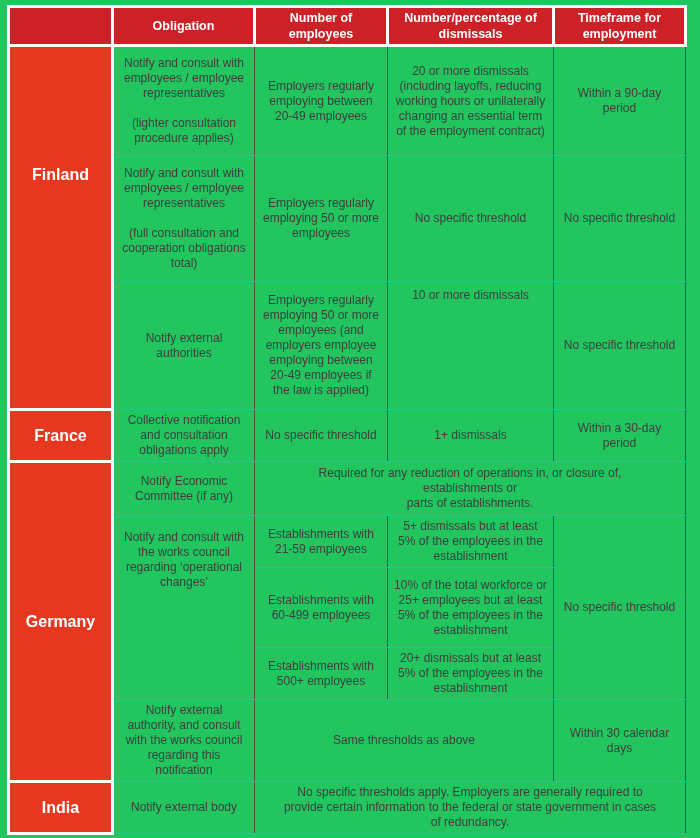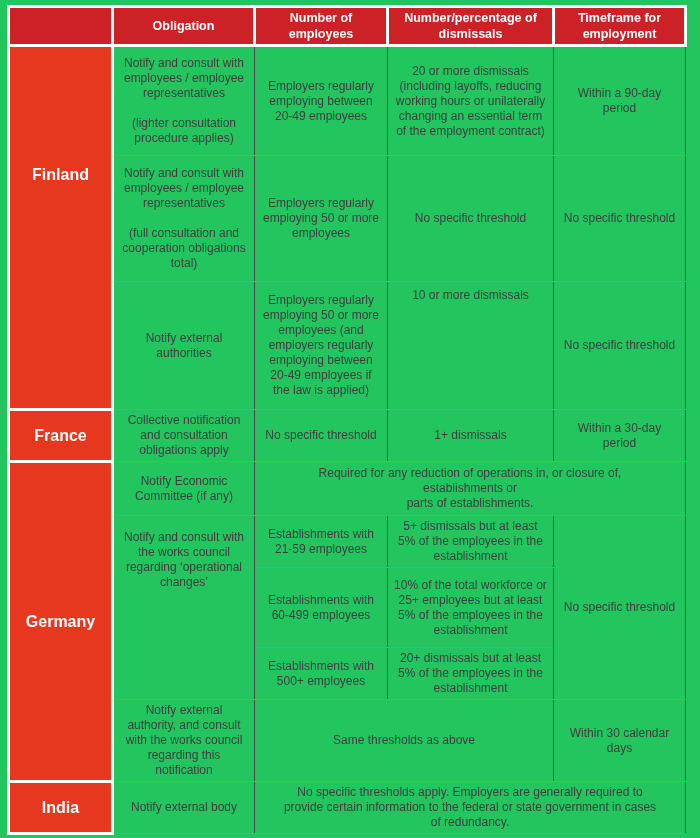--- a/index.html
+++ b/index.html
@@ -113,21 +113,21 @@
       <td>
             <div class="line"><span>No specific threshold</span></div>
           </td>
     </tr>
 
     <tr style="height:128px">
       <td>
             <div class="line"><span>Notify external authorities</span></div>
           </td>
       <td>
-            <div class="line"><span>Employers regularly employing </span><b>50 or more employees</b><span> (and employers regularly employing between </span><b>20-49 employees</b><span> if the law is applied)</span></div>
+            <div class="line"><span>Employers regularly employing </span><b>50 or more employees</b><span> (and employers employee employing between </span><b>20-49 employees</b><span> if the law is applied)</span></div>
           </td>
       <td class="top">
             <div class="line"><b>10 or more</b><span> dismissals</span></div>
           </td>
       <td>
             <div class="line"><span>No specific threshold</span></div>
           </td>
     </tr>
 
     <tr style="height:47px">

